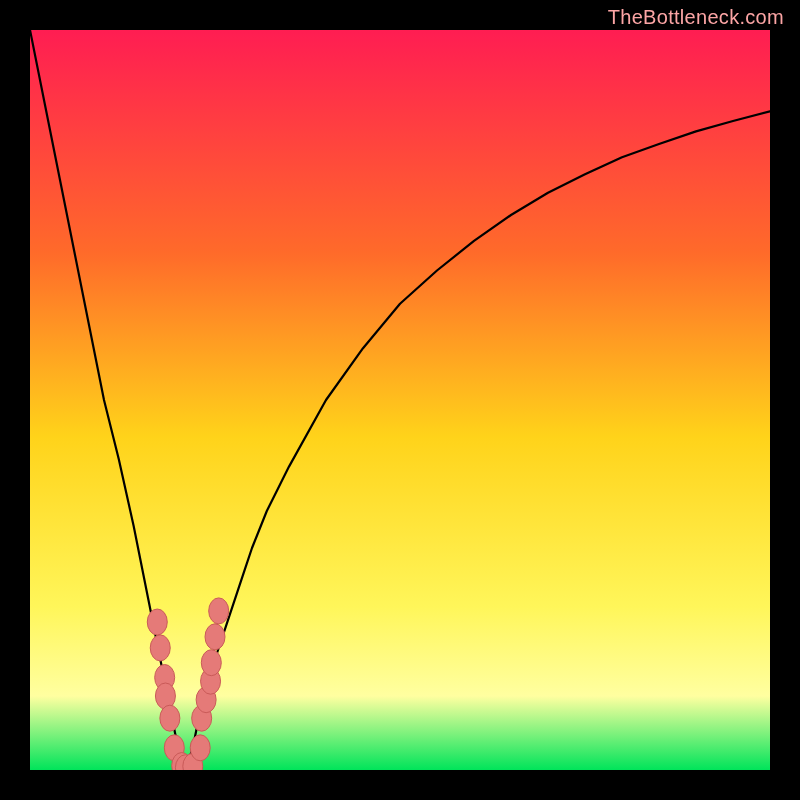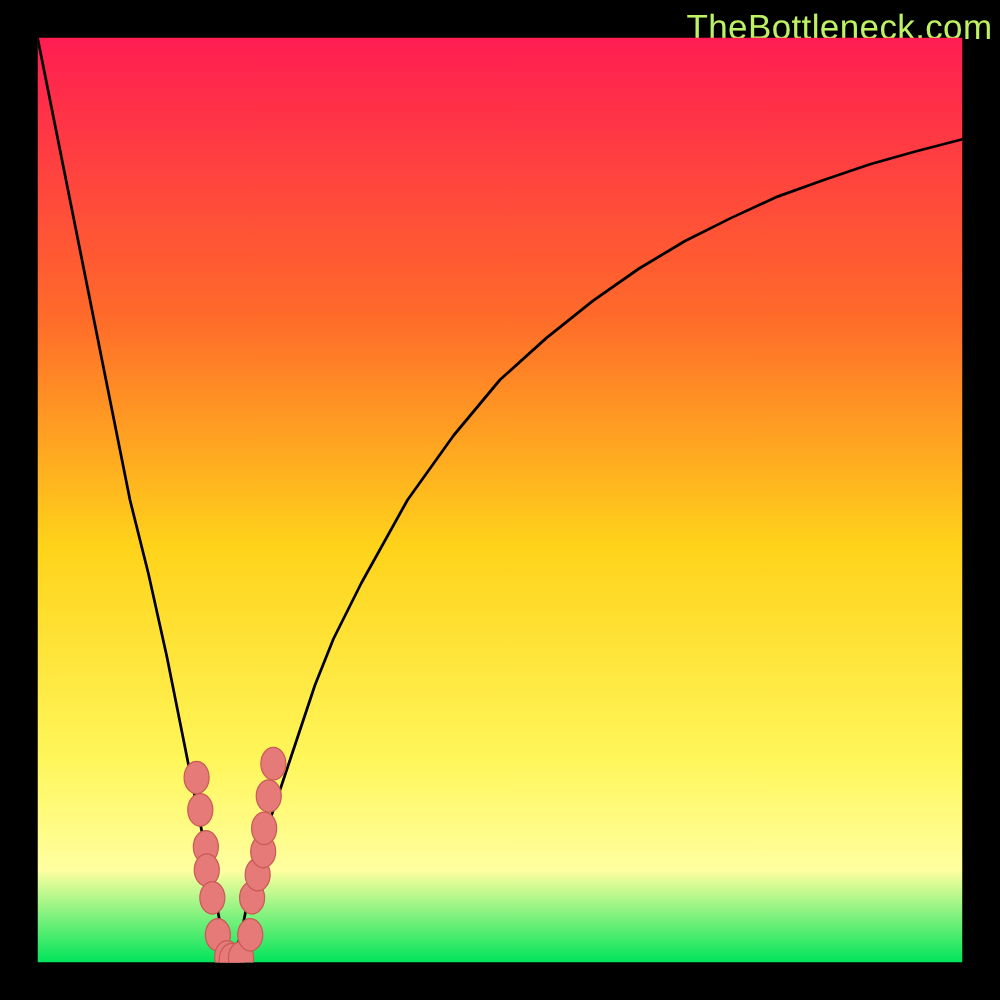--- a/index.html
+++ b/index.html
@@ -14,23 +14,23 @@
   .outer {
     width: 800px;
     height: 800px;
     background: #000;
     position: relative;
     box-sizing: border-box;
   }
   .watermark {
     position: absolute;
     top: 6px;
-    right: 6px;
-    color: #bef264;
-    font-size: 28px;
+    right: 16px;
+    color: #fca5a5;
+    font-size: 20px;
     letter-spacing: 0.3px;
     user-select: none;
   }
   .plot {
     position: absolute;
     left: 30px;
     top: 30px;
     width: 740px;
     height: 740px;
   }

